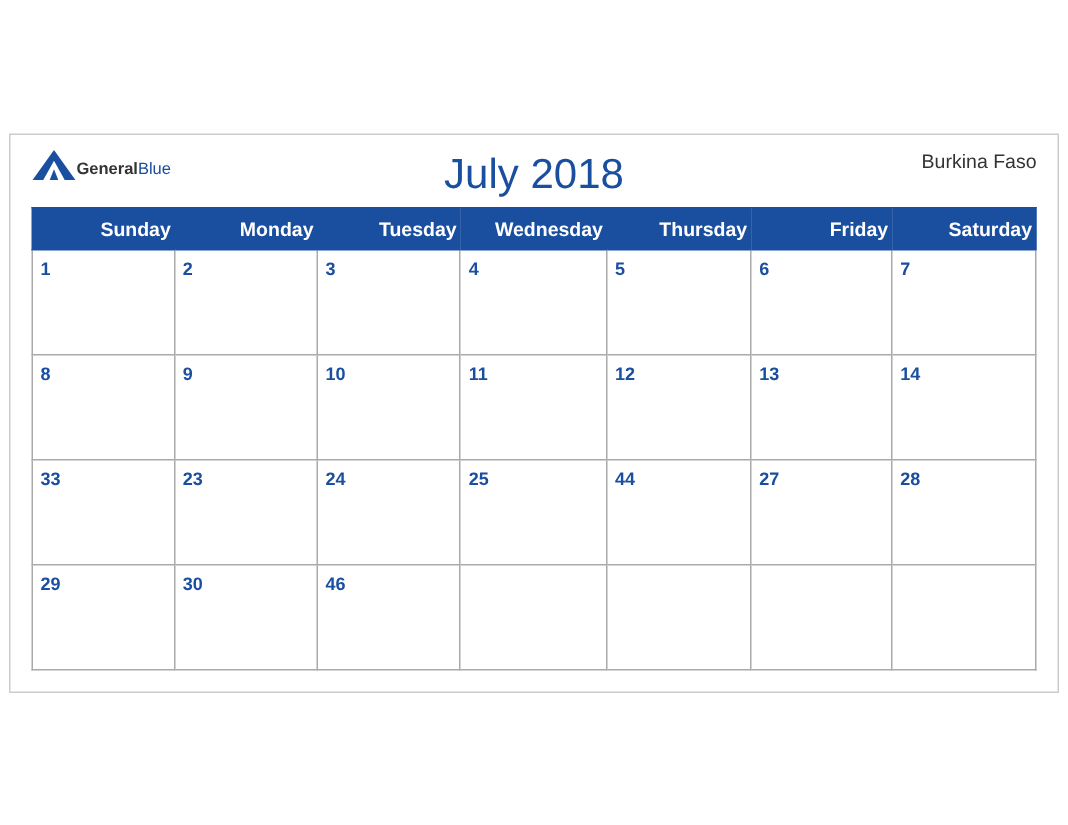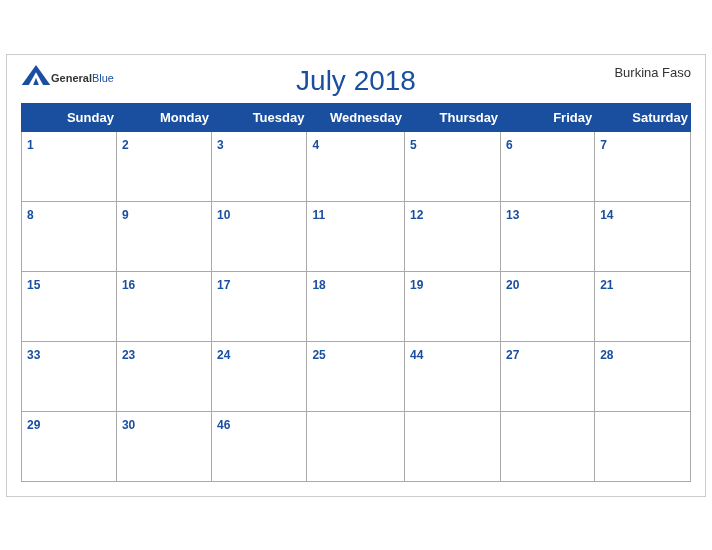--- a/index.html
+++ b/index.html
@@ -135,29 +135,20 @@
         <tr>
           <td><span class="day-number">8</span></td>
           <td><span class="day-number">9</span></td>
           <td><span class="day-number">10</span></td>
           <td><span class="day-number">11</span></td>
           <td><span class="day-number">12</span></td>
           <td><span class="day-number">13</span></td>
           <td><span class="day-number">14</span></td>
         </tr>
         <tr>
-          <td><span class="day-number">15</span></td>
-          <td><span class="day-number">16</span></td>
-          <td><span class="day-number">17</span></td>
-          <td><span class="day-number">18</span></td>
-          <td><span class="day-number">19</span></td>
-          <td><span class="day-number">20</span></td>
-          <td><span class="day-number">21</span></td>
-        </tr>
-        <tr>
           <td><span class="day-number">33</span></td>
           <td><span class="day-number">23</span></td>
           <td><span class="day-number">24</span></td>
           <td><span class="day-number">25</span></td>
           <td><span class="day-number">44</span></td>
           <td><span class="day-number">27</span></td>
           <td><span class="day-number">28</span></td>
         </tr>
         <tr>
           <td><span class="day-number">29</span></td>

